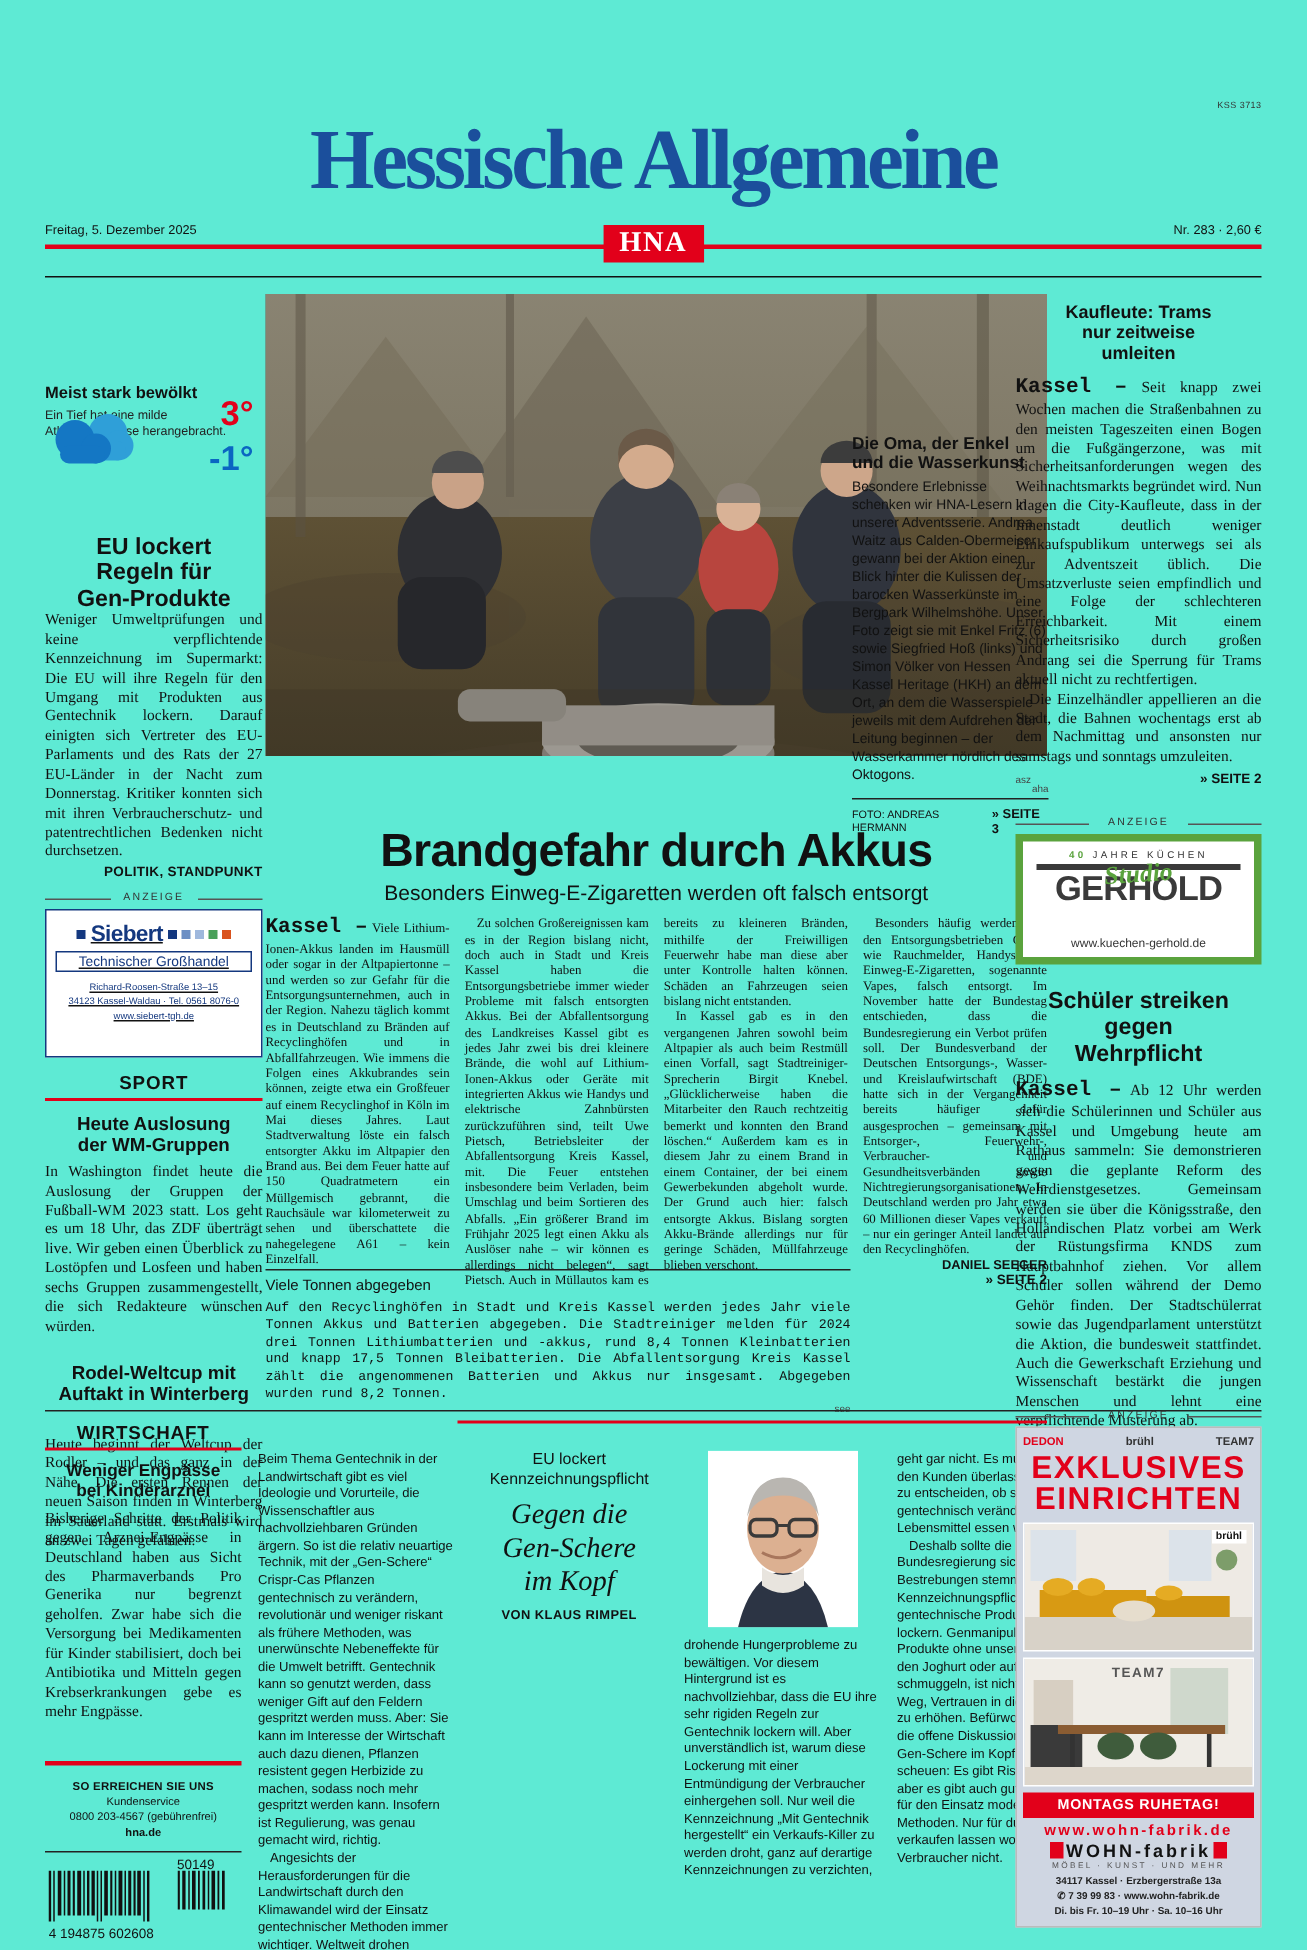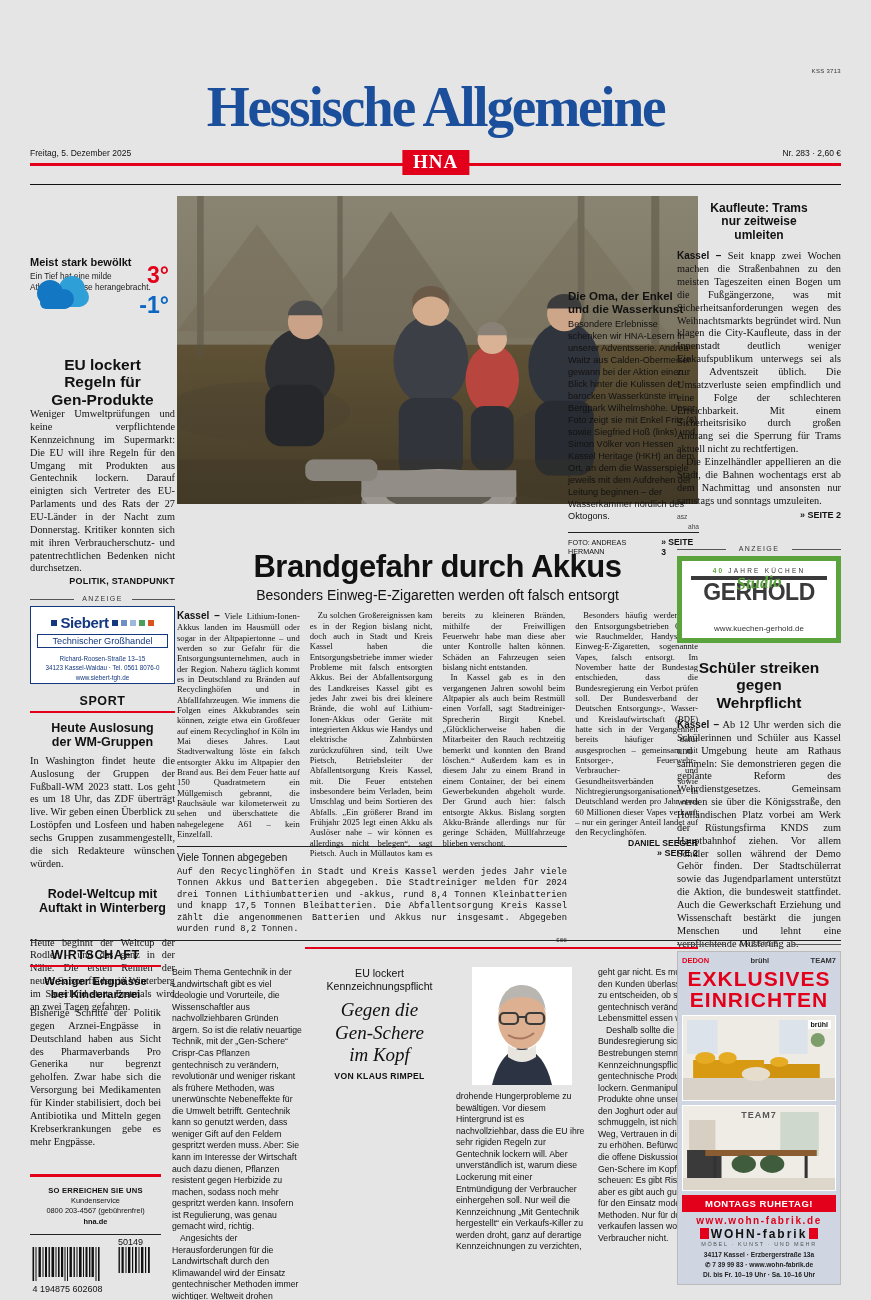--- a/index.html
+++ b/index.html
@@ -1,17 +1,17 @@
 <!DOCTYPE html>
 <html><head>
 <meta charset="utf-8">
 <style>
   html,body{margin:0;padding:0;background:#8a8a8a;}
   .page{
-    width:871px;height:1300px;background:#e5e5e5;position:relative;overflow:hidden;
+    width:871px;height:1300px;background:#5eead4;position:relative;overflow:hidden;
     font-family:"Liberation Serif",serif;color:#111;
   }
   
   .kss{position:absolute;right:30px;top:68px;font-family:"Liberation Sans",sans-serif;font-size:6px;color:#333;letter-spacing:.3px;}
   .masthead{position:absolute;left:0;right:0;top:78px;text-align:center;}
   .masthead .logo{
     font-family:"Liberation Serif",serif;font-weight:bold;font-size:57px;color:#1b4f9c;
     letter-spacing:-2.3px;line-height:1;transform:scaleX(.97);
   }
   .dateline{
@@ -46,21 +46,21 @@
   .lead-hl{font-size:15.5px;margin-top:16px;margin-bottom:7px;}
   p.body{font-size:10.3px;line-height:1.25;text-align:justify;margin:0;text-justify:inter-word;hyphens:auto;}
   p.body.indent{text-indent:9px;}
   .ressort{font-family:"Liberation Sans",sans-serif;font-weight:bold;font-size:9px;text-align:right;margin-top:1px;letter-spacing:.2px;}
 
   
   .anzeige{font-family:"Liberation Sans",sans-serif;font-size:7px;letter-spacing:1.4px;color:#333;text-align:center;position:relative;margin:9px 0 4px;}
   .anzeige:before,.anzeige:after{content:"";position:absolute;top:50%;width:30%;height:1px;background:#555;}
   .anzeige:before{left:0}.anzeige:after{right:0}
 
-  .ad-siebert{border:1px solid #14387f;background:#fff;padding:7px 4px 1px;text-align:center;}
+  .ad-siebert{border:1px solid #14387f;background:#fff;padding:7px 4px 22px;text-align:center;text-decoration:underline;}
   .sb-row{display:flex;align-items:center;justify-content:center;gap:3px;}
   .sb-name{font-family:"Liberation Sans",sans-serif;font-weight:bold;font-size:15px;color:#14387f;letter-spacing:-.4px;}
   .sq{width:6px;height:6px;display:inline-block;}
   .sb-sub{font-family:"Liberation Sans",sans-serif;font-size:9.2px;color:#14387f;border:1px solid #14387f;margin:3px 2px 0;padding:1px 0;}
   .sb-addr{font-family:"Liberation Sans",sans-serif;font-size:6.3px;color:#14387f;line-height:1.45;margin-top:6px;}
 
   .ad-gerhold{background:#5aa33d;padding:5px;}
   .ger-in{background:#fff;padding:6px 6px 5px;text-align:center;position:relative;}
   .ger-top{font-family:"Liberation Sans",sans-serif;font-size:6.5px;letter-spacing:2.2px;color:#333;}
   .ger-top b{color:#5aa33d;}
@@ -80,21 +80,21 @@
   .credit{font-family:"Liberation Sans",sans-serif;font-size:7.2px;margin-top:2px;}
   .credit b{font-size:8.6px;}
   .aha{font-family:"Liberation Sans",sans-serif;font-size:6.6px;text-align:right;color:#444;}
 
   
   .main-head{font-family:"Liberation Sans",sans-serif;font-weight:bold;font-size:31px;text-align:center;line-height:1.04;margin:6px 0 0;letter-spacing:-.5px;}
   .main-sub{font-family:"Liberation Sans",sans-serif;font-size:14px;text-align:center;margin:4px 0 7px;}
   .cols4{column-count:4;column-gap:10px;column-rule:none;}
   .cols4 p{font-size:8.6px;line-height:1.205;text-align:justify;margin:0;hyphens:auto;}
   .cols4 p.ind{text-indent:8px;}
-  .kicker{font-family:Liberation Sans, sans-serif;font-weight:bold;font-size:10px;}
+  .kicker{font-family:Liberation Mono, monospace;font-weight:bold;font-size:14px;}
   .byline{font-family:"Liberation Sans",sans-serif;font-weight:bold;font-size:8.6px;text-align:right;}
   .seite{font-family:"Liberation Sans",sans-serif;font-weight:bold;font-size:9px;text-align:right;}
 
   .boxstory{border-top:1px solid #222;margin-top:6px;padding-top:5px;}
   .boxstory h3{font-family:"Liberation Sans",sans-serif;font-weight:normal;font-size:10px;margin:0 0 4px;}
   .boxstory p{font-family:Liberation Mono, monospace;font-size:8.8px;line-height:1.3;margin:0;text-align:justify;}
   .see{font-family:"Liberation Sans",sans-serif;font-size:6.6px;text-align:right;color:#444;}
 
   
   .bottom{position:absolute;left:30px;right:30px;top:940px;}

